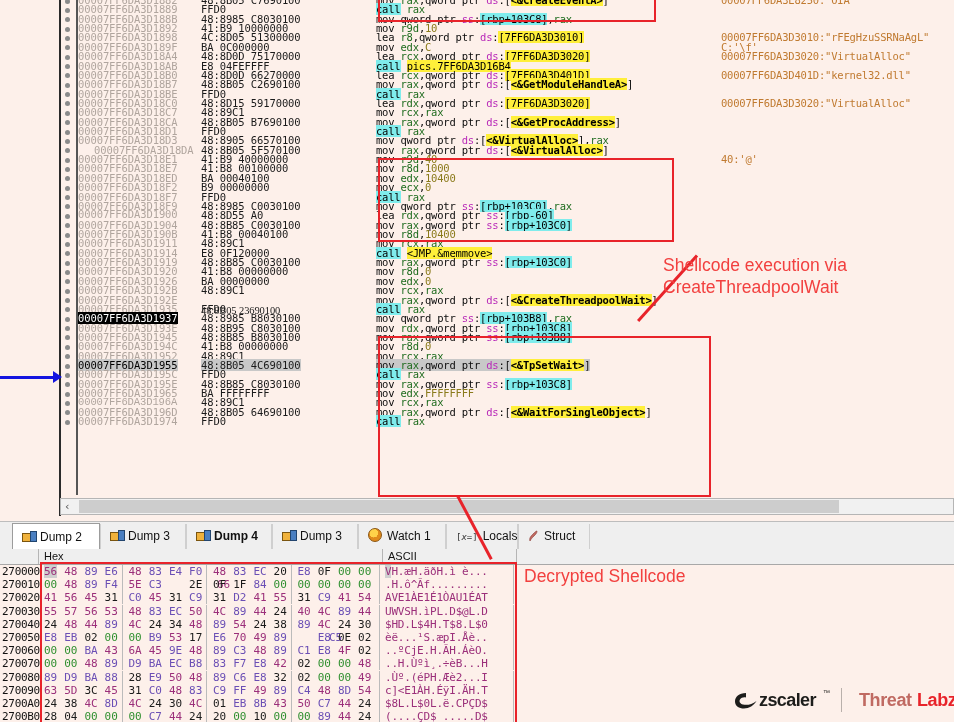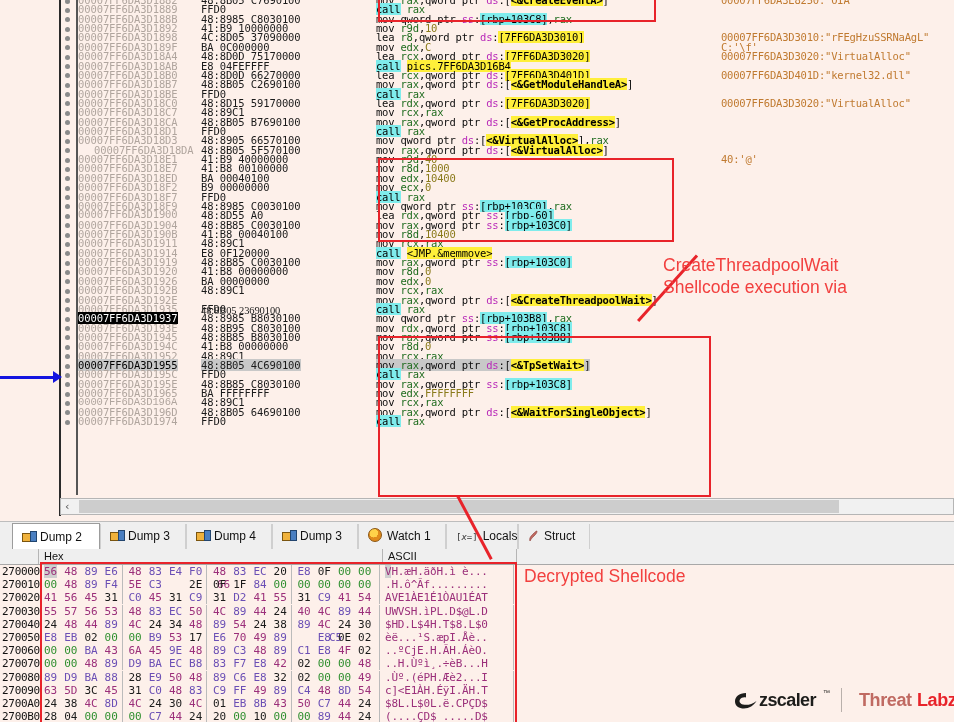--- a/index.html
+++ b/index.html
@@ -217,21 +217,21 @@
       <div class="row" style="top: 389.12px; position: absolute;"><span class="addr">00007FF6DA3D1965</span></div>
       <div class="row" style="top: 398.48px; position: absolute; font-family: Liberation Mono, monospace;"><span class="addr">00007FF6DA3D196A</span></div>
       <div class="row" style="top: 407.84px; position: absolute;"><span class="addr">00007FF6DA3D196D</span></div>
       <div class="row" style="top: 417.2px; position: absolute;"><span class="addr">00007FF6DA3D1974</span></div>
     </div>
   <div class="bytescol" id="bytescol">
       <div class="row" style="top: -4px; position: absolute;"><span class="bytes">48:8B05 C7690100</span></div>
       <div class="row" style="top: 5.36px; position: absolute;"><span class="bytes">FFD0</span></div>
       <div class="row" style="top: 14.72px; position: absolute;"><span class="bytes">48:8985 C8030100</span></div>
       <div class="row" style="top: 24.08px; position: absolute;"><span class="bytes">41:B9 10000000</span></div>
-      <div class="row" style="top: 33.44px; position: absolute;"><span class="bytes">4C:8D05 37090000</span></div>
+      <div class="row" style="top: 33.44px; position: absolute;"><span class="bytes">4C:8D05 51300000</span></div>
       <div class="row" style="top: 42.8px; position: absolute;"><span class="bytes">BA 0C000000</span></div>
       <div class="row" style="top: 52.16px; position: absolute;"><span class="bytes">48:8D0D 75170000</span></div>
       <div class="row" style="top: 61.52px; position: absolute;"><span class="bytes">E8 04FEFFFF</span></div>
       <div class="row" style="top: 70.88px; position: absolute;"><span class="bytes">48:8D0D 66270000</span></div>
       <div class="row" style="top: 80.24px; position: absolute;"><span class="bytes">48:8B05 C2690100</span></div>
       <div class="row" style="top: 89.6px; position: absolute;"><span class="bytes">FFD0</span></div>
       <div class="row" style="top: 98.96px; position: absolute;"><span class="bytes">48:8D15 59170000</span></div>
       <div class="row" style="top: 108.32px; position: absolute;"><span class="bytes">48:89C1</span></div>
       <div class="row" style="top: 117.68px; position: absolute;"><span class="bytes">48:8B05 B7690100</span></div>
       <div class="row" style="top: 127.04px; position: absolute;"><span class="bytes">FFD0</span></div>
@@ -336,28 +336,28 @@
 <div class="bluearrow" style="left:0px;top:376px;width:54px;"></div>
 <div class="bluehead" style="left:53px;top:371px;"></div>
 
 <div class="redbox" style="left:378px;top:-8px;width:274px;height:26px;"></div>
 <div class="redbox" style="left:378px;top:158px;width:292px;height:80px;"></div>
 <div class="redbox" style="left:378px;top:336px;width:329px;height:157px;"></div>
 
 <div class="redline" style="left:637px;top:320px;width:88px;transform:rotate(-48deg);"></div>
 
 <div class="annot" style="left:663px;top:254px;">
+  <div>Shellcode execution via</div>
   <div>CreateThreadpoolWait</div>
-  <div>Shellcode execution via</div>
 </div>
 
 <div id="tabbar">
     <div class="tab active" style="left: 12px; width: 88px;"><span class="icn-dump"></span><span>Dump 2</span></div>
     <div class="tab" style="left: 100px; width: 86px;"><span class="icn-dump"></span><span>Dump 3</span></div>
-    <div class="tab" style="left: 186px; width: 86px;"><span class="icn-dump"></span><span>Dump 4</span></div>
+    <div class="tab" style="left: 186px; width: 86px; font-weight: bold;"><span class="icn-dump"></span><span>Dump 4</span></div>
     <div class="tab" style="left: 272px; width: 86px;"><span class="icn-dump"></span><span>Dump 3</span></div>
     <div class="tab" style="left: 358px; width: 88px;"><span class="icn-watch"></span><span>Watch 1</span></div>
     <div class="tab" style="left: 446px; width: 72px;"><span class="icn-locals">[<i>x</i>=]</span><span>Locals</span></div>
     <div class="tab" style="left: 518px; width: 72px;"><span class="icn-struct"><svg width="11" height="12" viewBox="0 0 11 12">
           <path d="M2 11 C1 8 3 6 5 4 C7 2 8 1 9 1 C9 3 8 4 6 6 C4 8 3 9 2 11 Z" fill="#c06a62" stroke="#8a3a34" stroke-width="0.6"></path>
         </svg></span><span>Struct</span></div>
   </div>
 
 <div id="dump">
   <div class="dhead">

